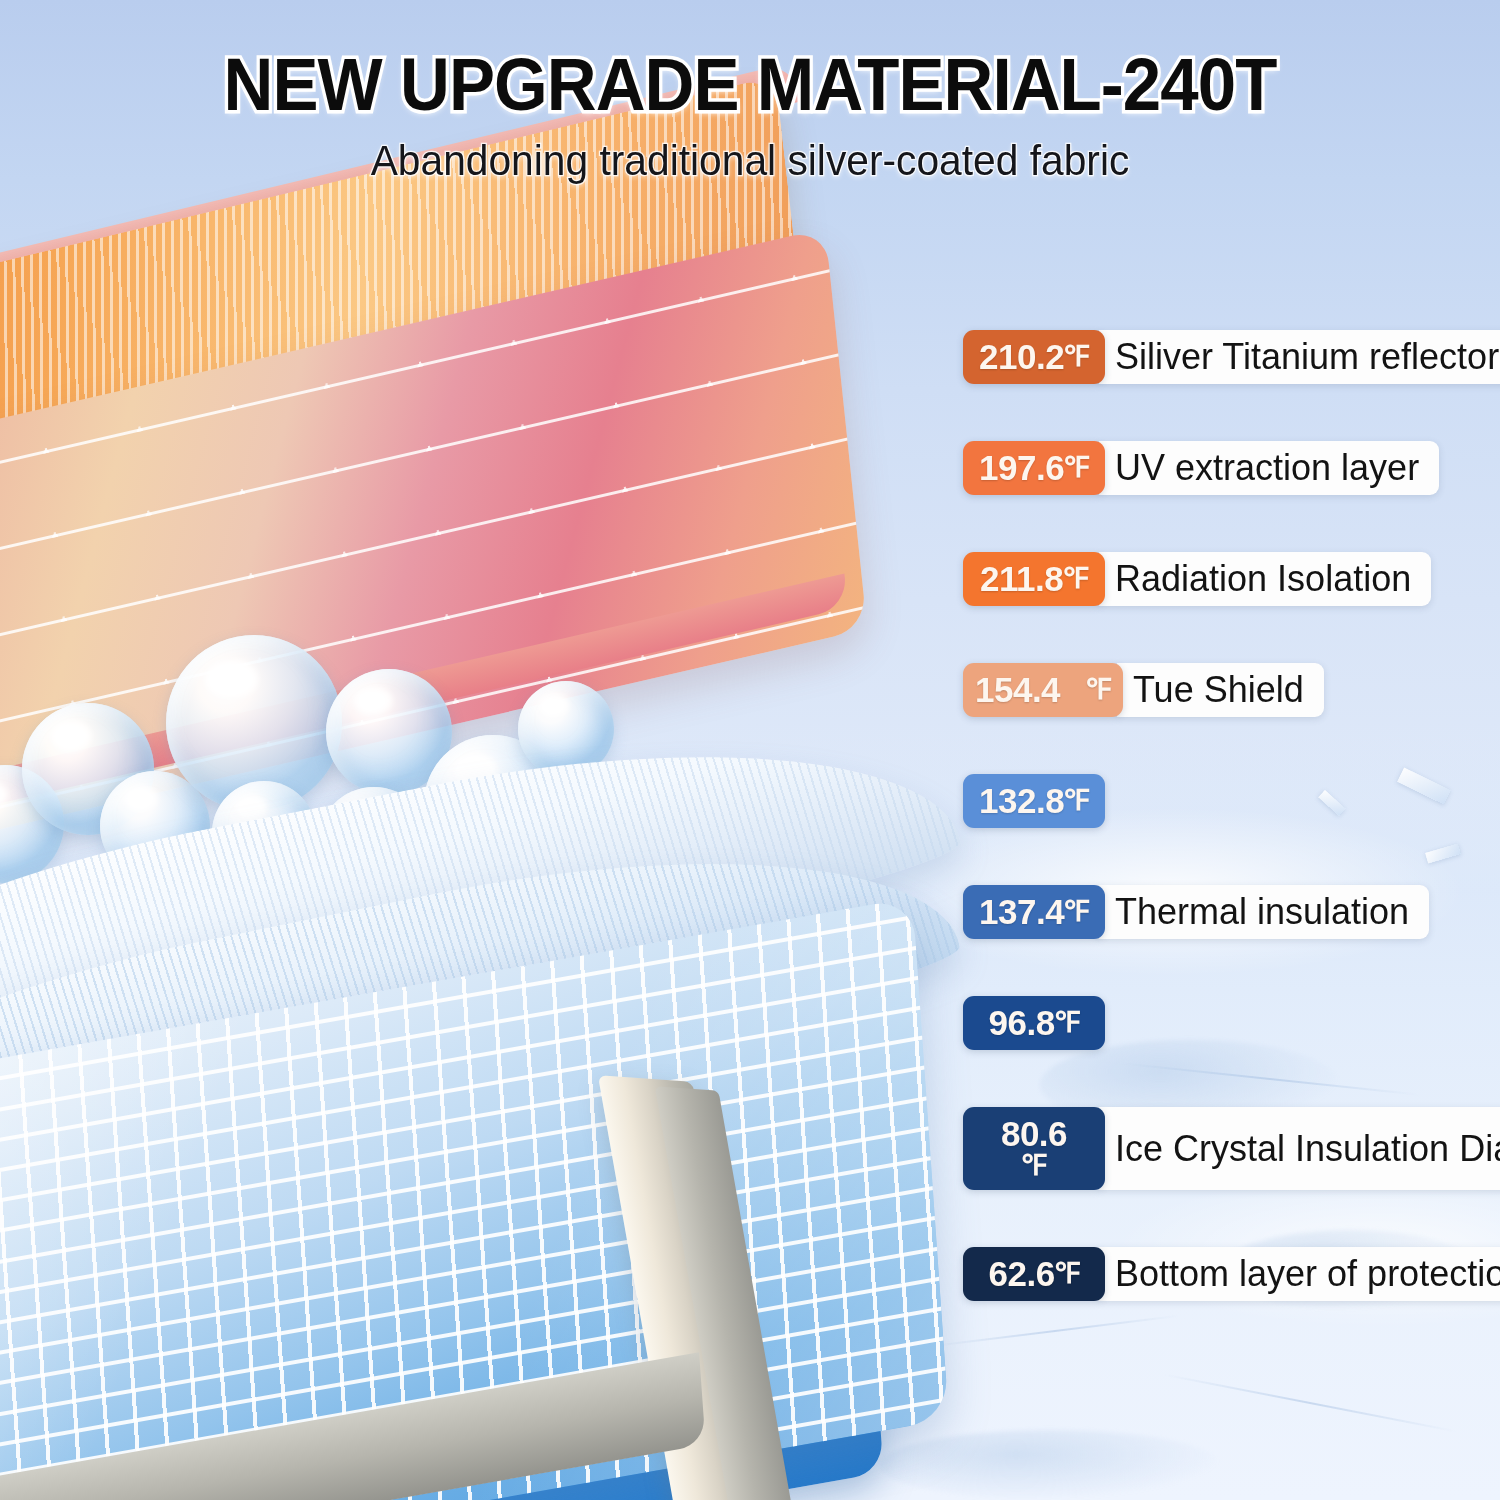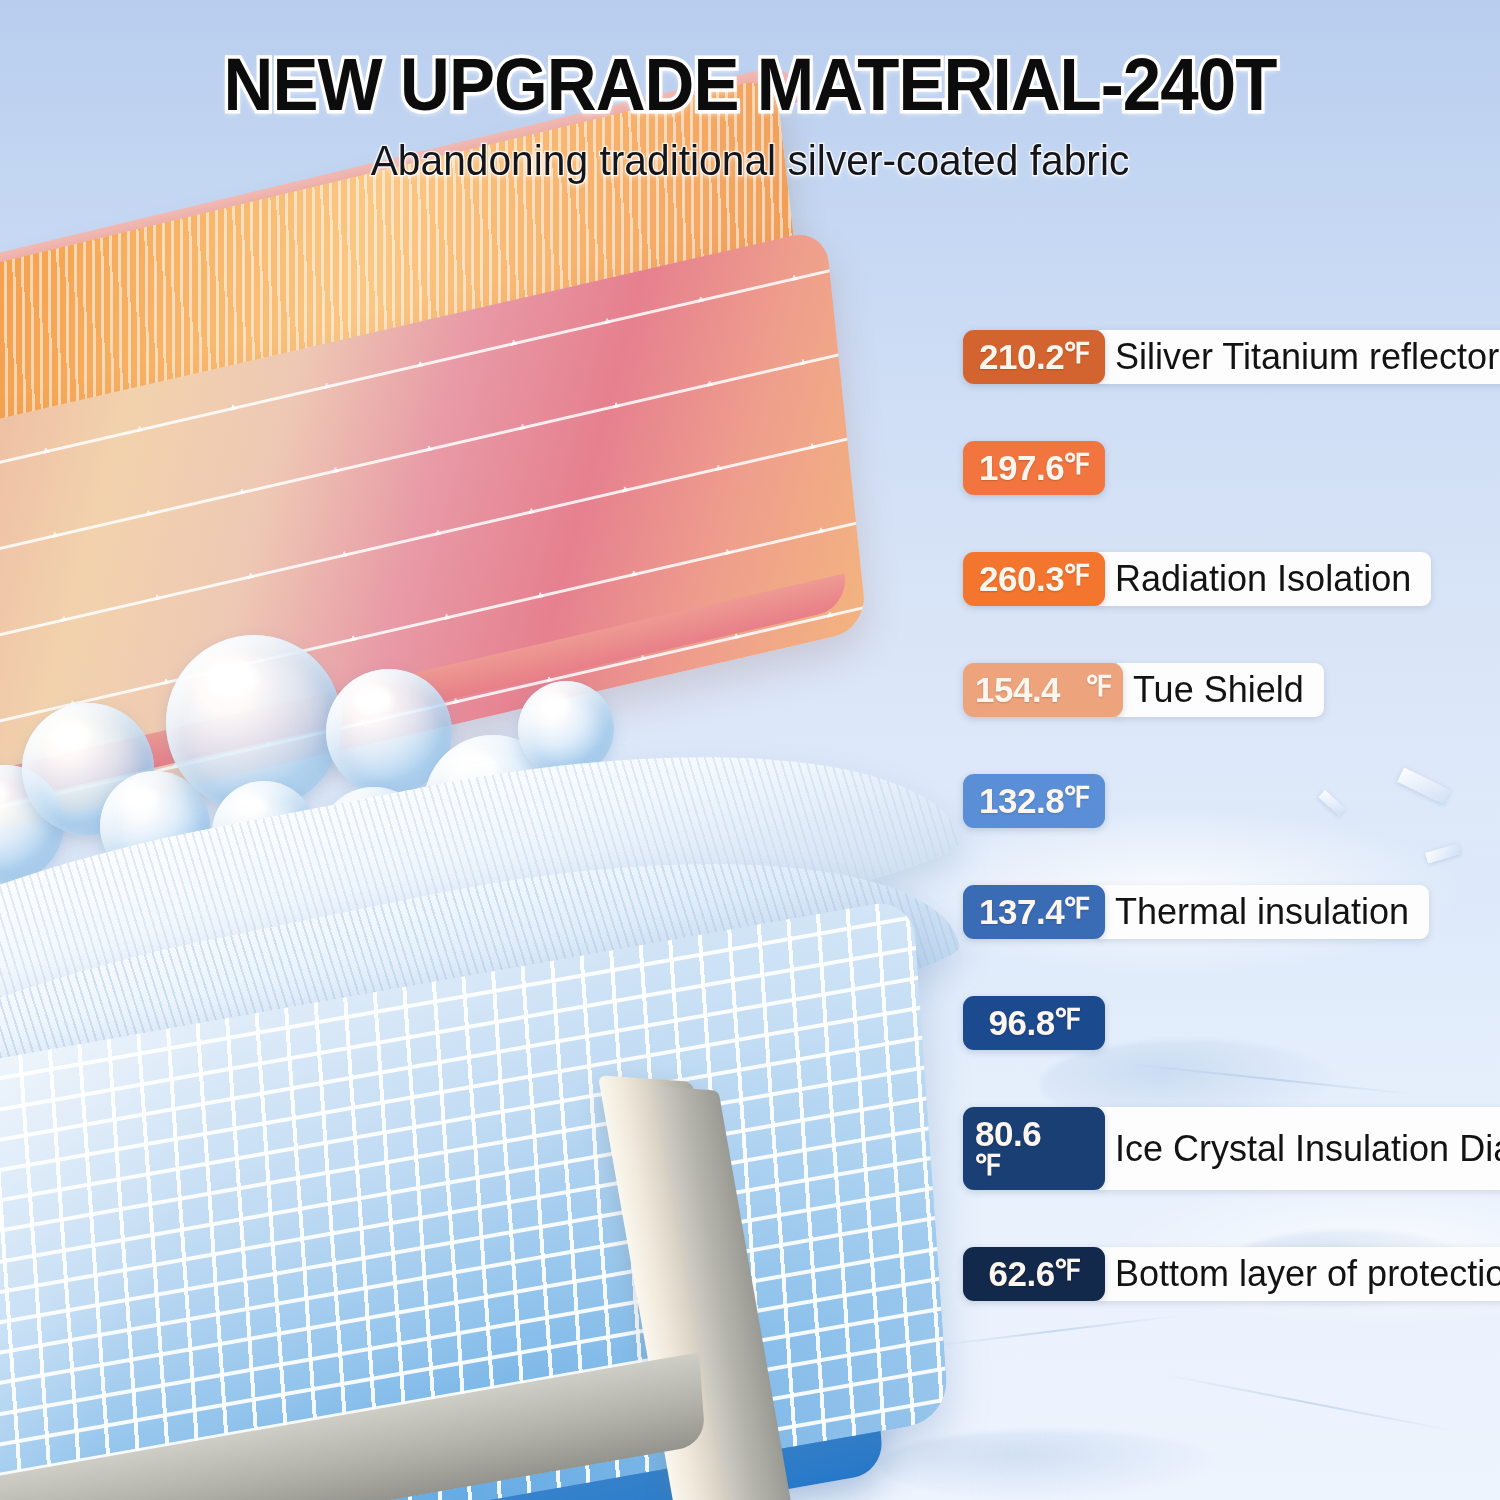--- a/index.html
+++ b/index.html
@@ -268,20 +268,21 @@
   .label-row {
     display: flex;
     align-items: stretch;
     margin-bottom: 57px;
     width: max-content;
   }
   .label-row:last-child { margin-bottom: 0; }
 
   .temp-chip {
     display: flex;
+    align-items: center;
     justify-content: center;
     min-width: 118px;
     padding: 9px 12px 10px 12px;
     border-radius: 11px;
     color: #fdf6ef;
     font-size: 35px;
     font-weight: 700;
     letter-spacing: -.5px;
     line-height: 1;
     position: relative;
@@ -382,24 +383,25 @@
           <span>210.2</span>
           <span class="deg">℉</span>
         </div>
         <div class="label-text">Siliver Titanium reflector</div>
       </div>
       <div class="label-row">
         <div class="temp-chip" style="background: rgb(242, 117, 63);">
           <span>197.6</span>
           <span class="deg">℉</span>
         </div>
+        <div class="label-text">UV extraction layer</div>
       </div>
       <div class="label-row">
         <div class="temp-chip" style="background: rgb(244, 117, 46);">
-          <span>260.3</span>
+          <span>211.8</span>
           <span class="deg">℉</span>
         </div>
         <div class="label-text">Radiation Isolation</div>
       </div>
       <div class="label-row">
         <div class="temp-chip" style="background: rgb(237, 164, 125); gap: 26px;">
           <span>154.4</span>
           <span class="deg">℉</span>
         </div>
         <div class="label-text">Tue Shield</div>

